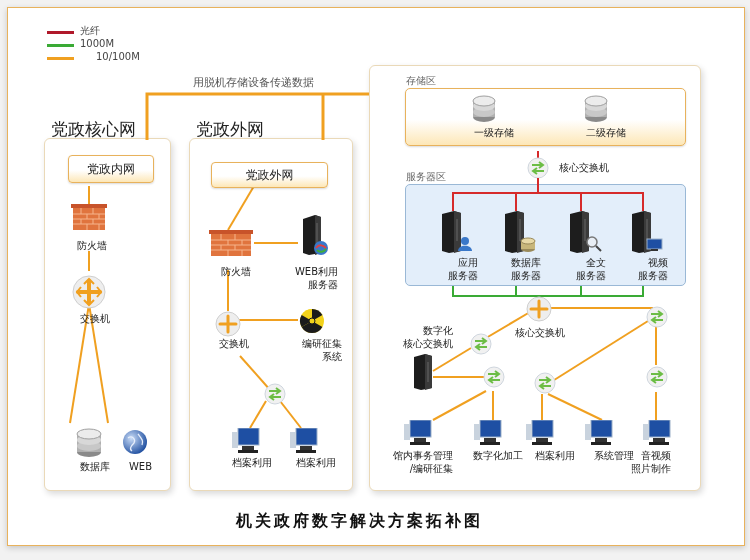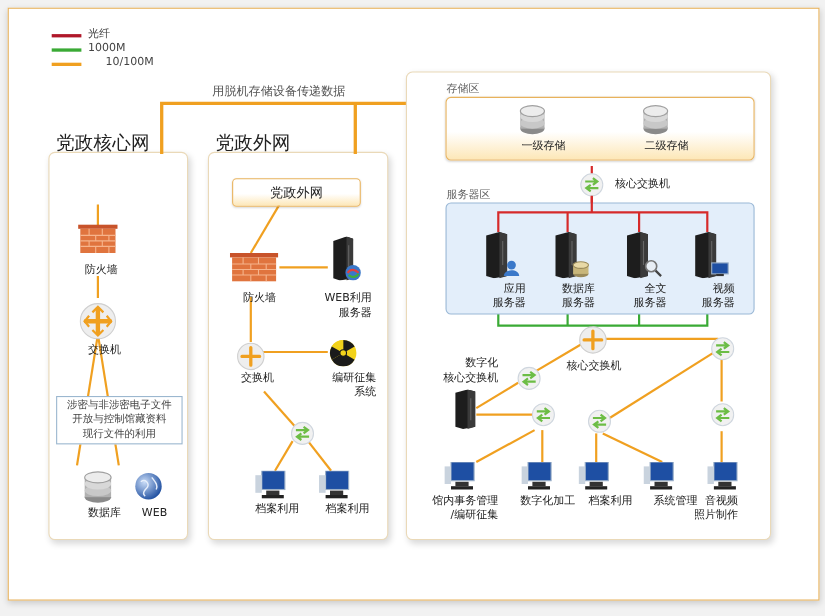--- a/index.html
+++ b/index.html
@@ -90,20 +90,21 @@
       <polyline points="445,276 445,288 635,288 635,276"></polyline>
       <line x1="508" y1="276" x2="508" y2="288"></line>
       <line x1="573" y1="276" x2="573" y2="288"></line>
       <line x1="530" y1="288" x2="530" y2="294"></line>
     </g>
   </svg>
 
   <div class="label" style="left:185px;top:68px;font-size:11px;color:#555">用脱机存储设备传递数据</div>
 
   <div class="section-title" style="left:43px;top:110px">党政核心网</div>
+  <div class="orange-box" style="left:60px;top:147px;width:84px;height:26px;line-height:26px">党政内网</div>
   <svg class="icon" style="left:63px;top:196px" width="36" height="26">
     <rect x="0" y="0" width="36" height="4" fill="#c8532a"></rect>
     <rect x="2" y="4" width="32" height="22" fill="#e0743e"></rect>
     <g stroke="#f6b48c" stroke-width="1">
       <line x1="2" y1="10" x2="34" y2="10"></line>
         <line x1="2" y1="15" x2="34" y2="15"></line>
         <line x1="2" y1="20" x2="34" y2="20"></line>
       <line x1="10" y1="4" x2="10" y2="10"></line>
         <line x1="22" y1="4" x2="22" y2="10"></line>
       <line x1="16" y1="10" x2="16" y2="15"></line>
@@ -114,25 +115,20 @@
         <line x1="28" y1="20" x2="28" y2="26"></line>
     </g>
   </svg>
   <div class="label" style="left:63px;top:231px;width:36px">防火墙</div>
   <svg class="icon" style="left:64px;top:267px" width="34" height="34">
     <circle cx="17" cy="17" r="16" fill="#eeeeee" stroke="#cfcfcf"></circle>
     <path d="M6 17 H28 M17 6 V28" stroke="#f0a020" stroke-width="4" stroke-linecap="round"></path>
     <path d="M9 12 L5 17 L9 22 M25 12 L29 17 L25 22 M12 9 L17 4 L22 9 M12 25 L17 30 L22 25" stroke="#f0a020" stroke-width="2" fill="none"></path>
   </svg>
   <div class="label" style="left:60px;top:304px;width:42px">交换机</div>
-  <div class="note-box" style="left:43px;top:352px;width:113px;height:41px;padding-top:1px">
-    <div>涉密与非涉密电子文件</div>
-    <div>开放与控制馆藏资料</div>
-    <div>现行文件的利用</div>
-  </div>
   <svg class="icon" style="left:68px;top:420px" width="26" height="30">
     <ellipse cx="13" cy="24" rx="12" ry="5" fill="#8a8a8a"></ellipse>
     <rect x="1" y="6" width="24" height="18" fill="#b0b0b0"></rect>
     <ellipse cx="13" cy="18" rx="12" ry="5" fill="#c8c8c8"></ellipse>
     <ellipse cx="13" cy="12" rx="12" ry="5" fill="#d8d8d8"></ellipse>
     <ellipse cx="13" cy="6" rx="12" ry="5" fill="#ececec" stroke="#a0a0a0"></ellipse>
   </svg>
   <div class="label" style="left:60px;top:452px;width:42px">数据库</div>
   <svg class="icon" style="left:114px;top:421px" width="26" height="26">
     <defs>
@@ -404,13 +400,14 @@
           <rect x="10" y="18" width="12" height="4" fill="#333"></rect>
           <rect x="6" y="22" width="20" height="3" fill="#222"></rect>
         </svg>
         <div class="label" style="left: 589px; top: 441px; width: 74px;">
           <div>音视频</div>
           <div>照片制作</div>
         </div>
       </div>
     </div>
 
+  <div class="caption" style="left:228px;top:503px">机关政府数字解决方案拓补图</div>
 </div>
 
 </body></html>

